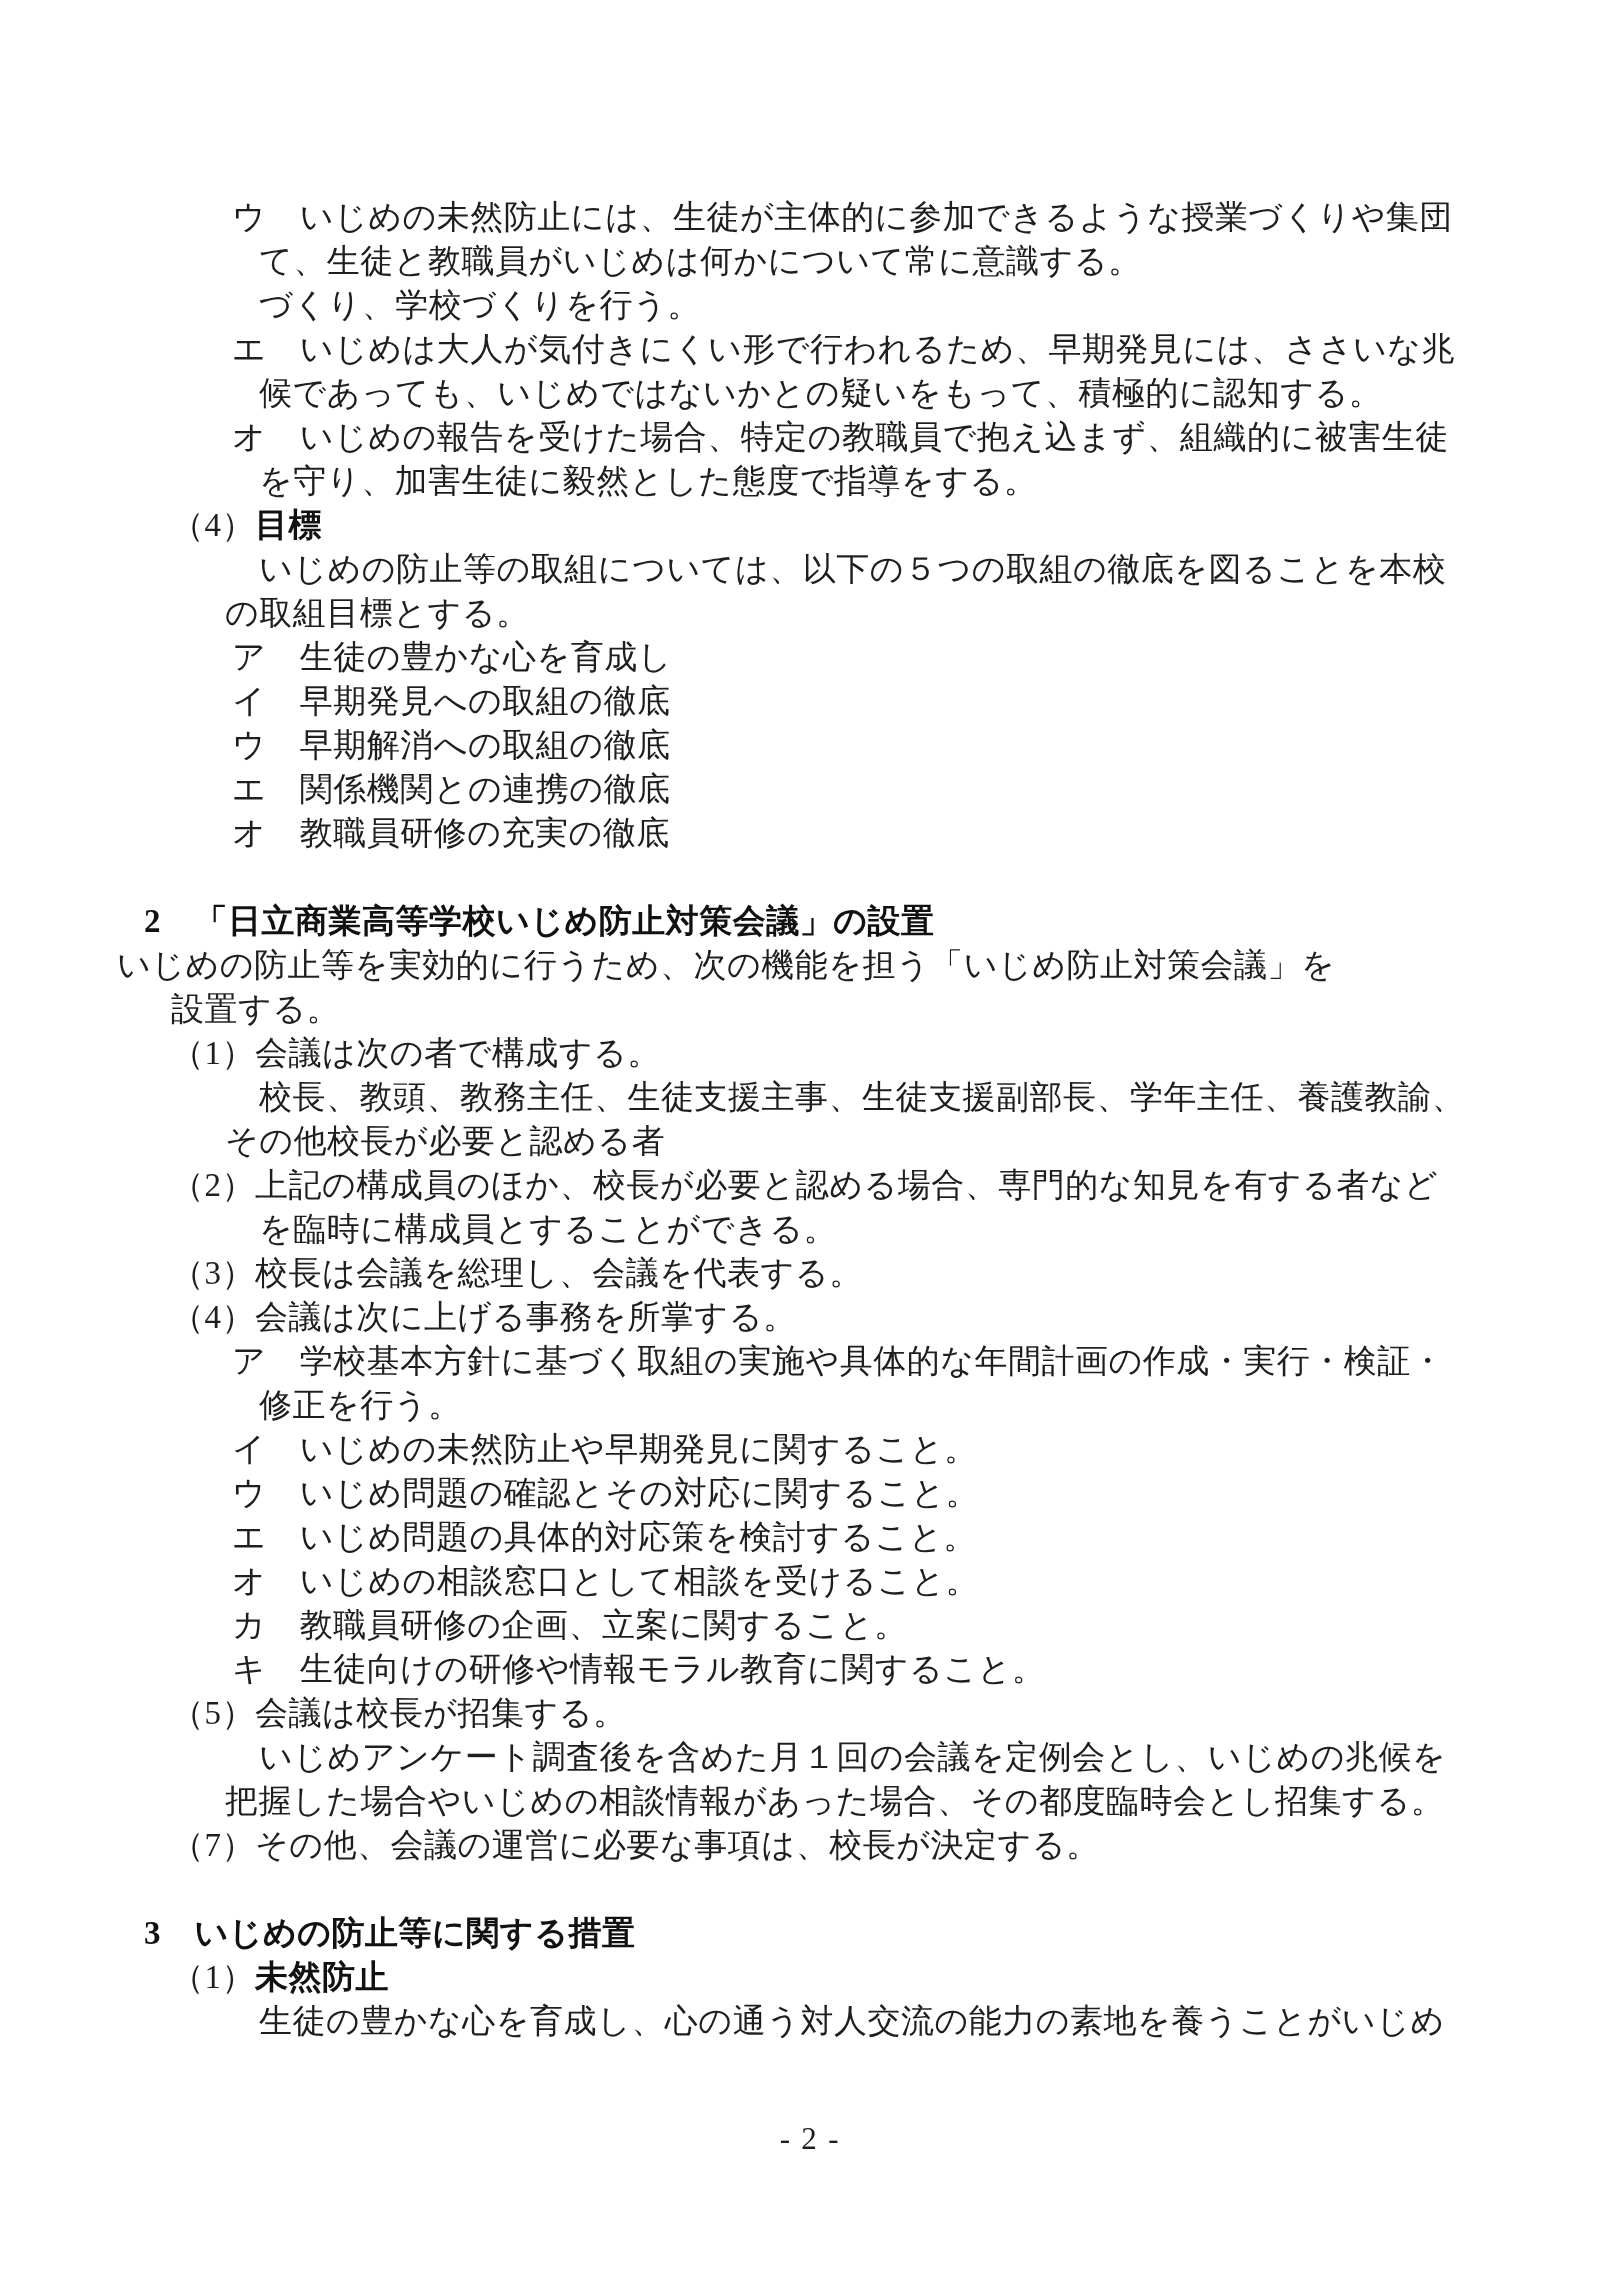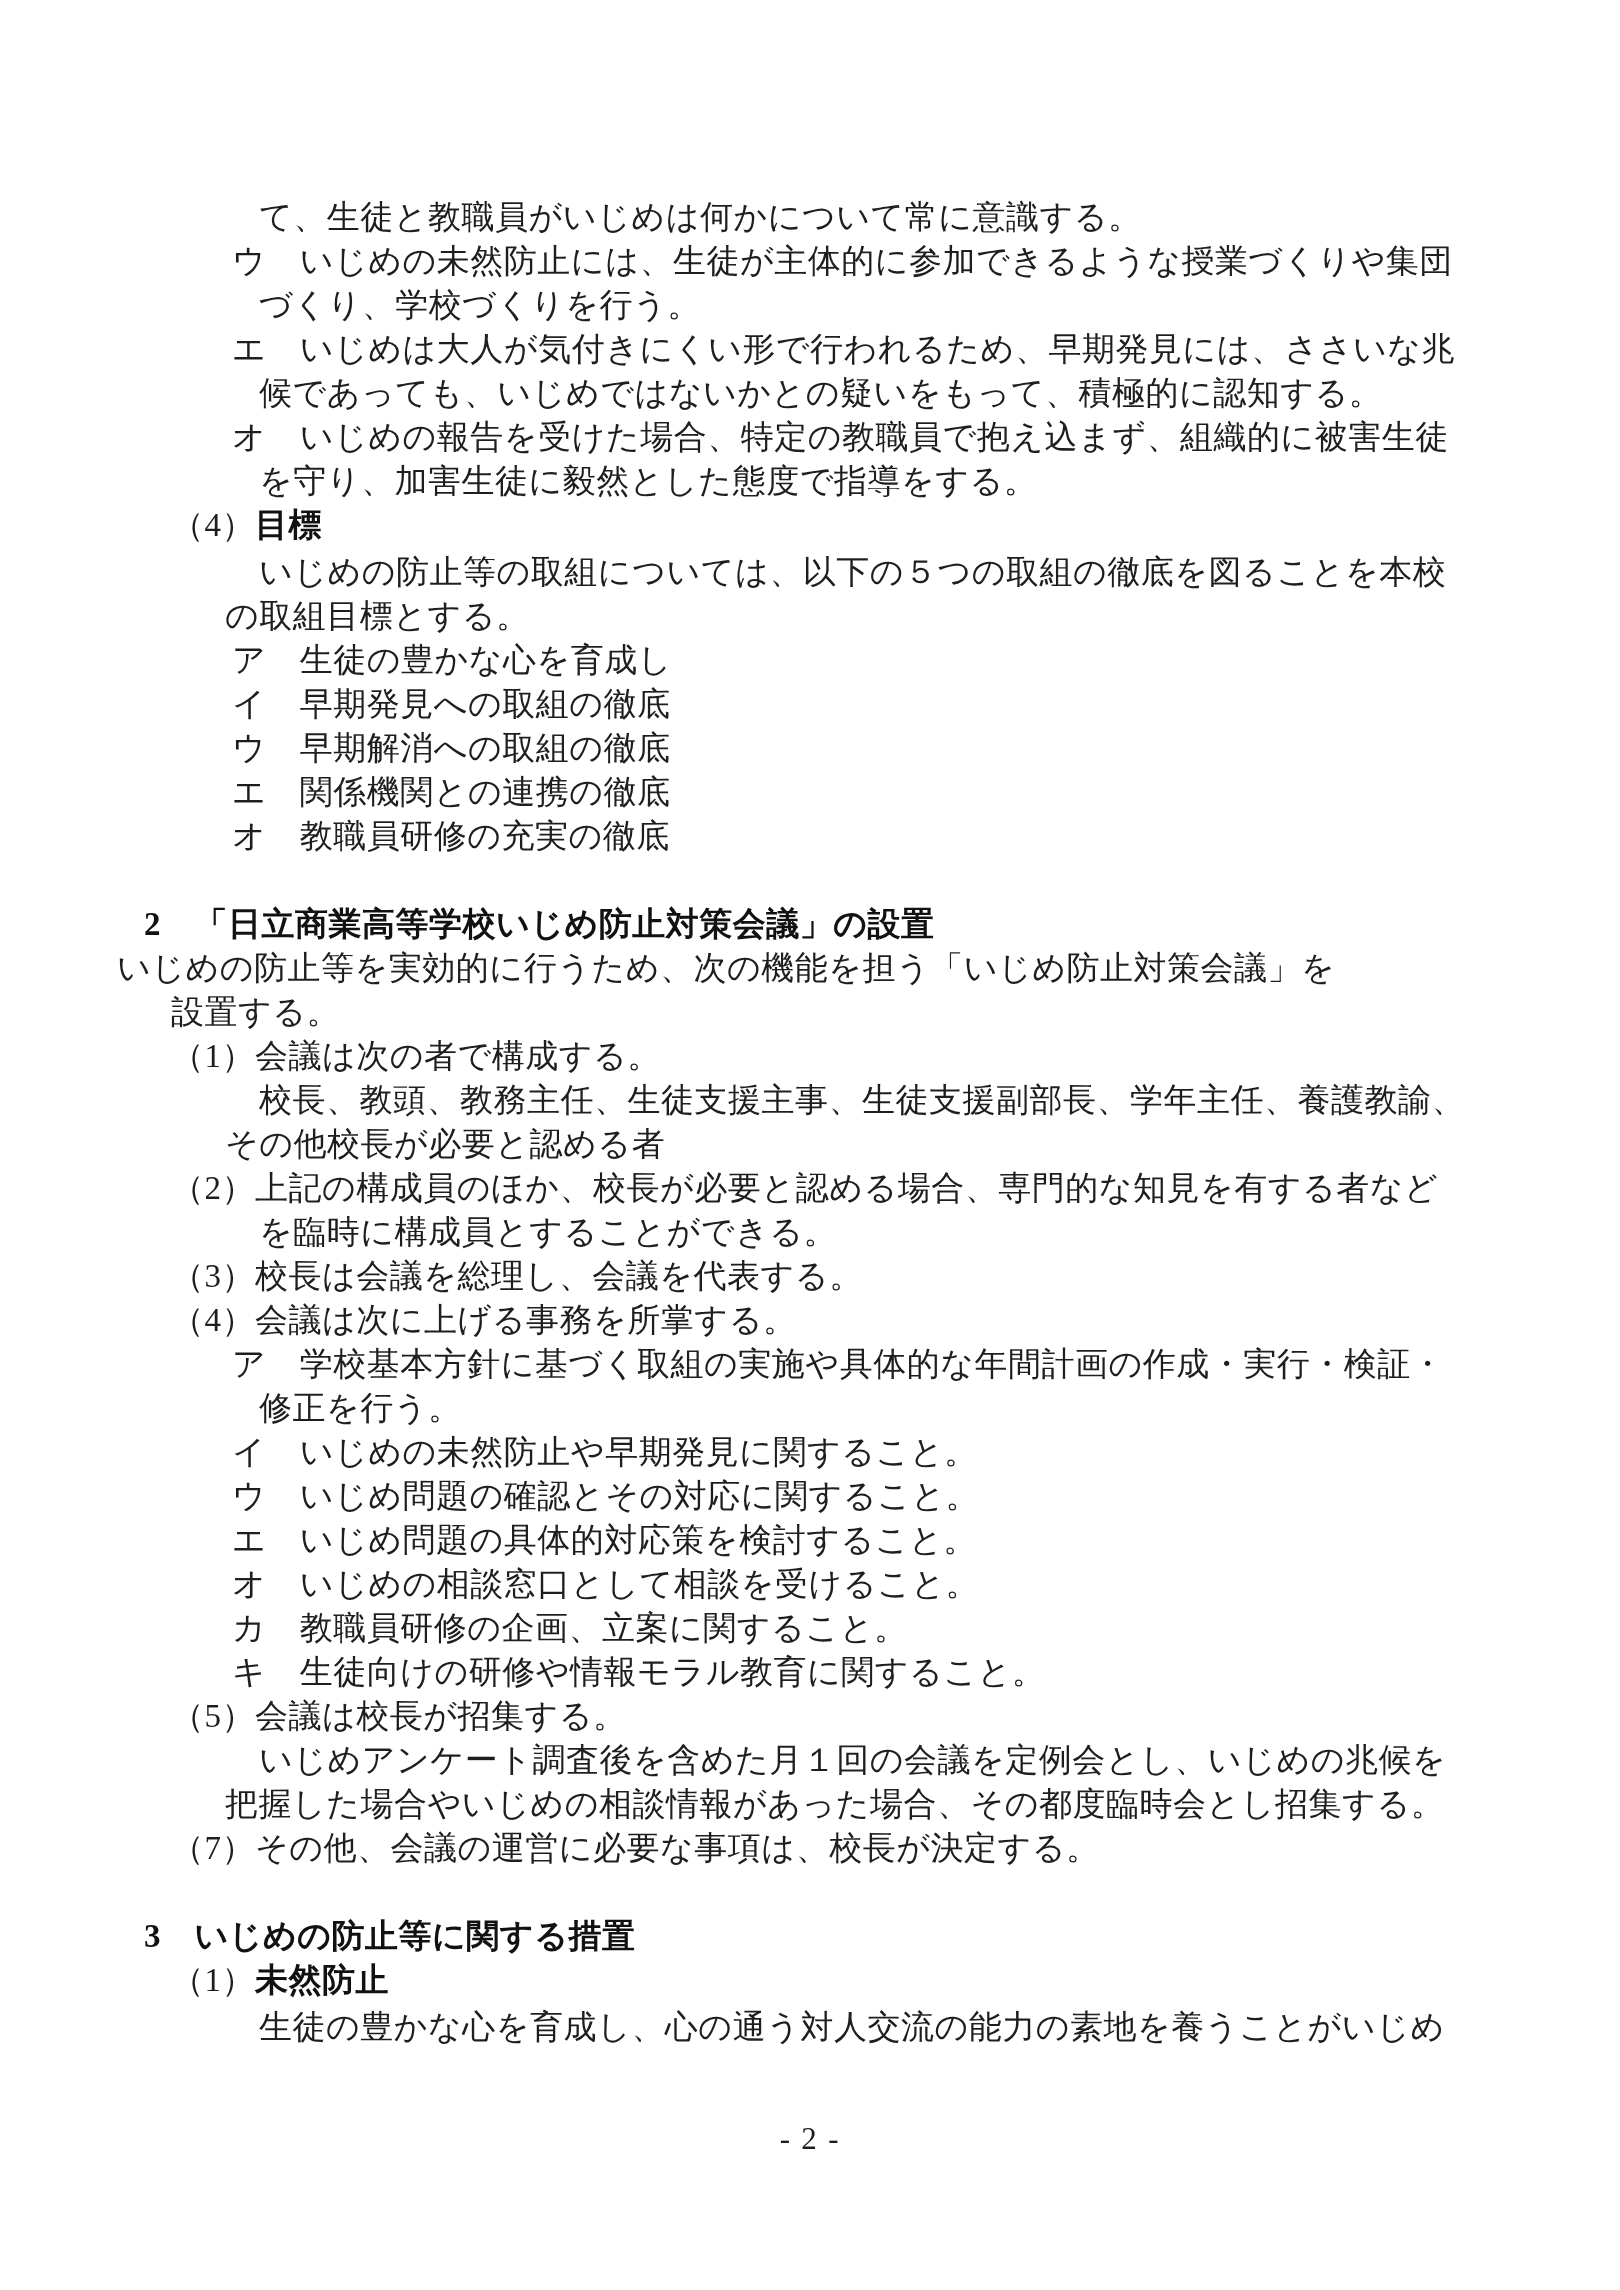--- a/index.html
+++ b/index.html
@@ -34,21 +34,21 @@
   .ind-par1    { margin-left: 117px; }  
   .ind-base    { margin-left: 225px; }  
   .ind-cont    { margin-left: 259px; }  
   .ind-kana    { margin-left: 232px; }  
   .section-heading {
     font-family: Liberation Serif, serif;
     font-weight: 700;
     color: #111111;
   }
   .heading-label {
-    font-family: Liberation Mono, monospace;
+    font-family: Liberation Sans, sans-serif;
     font-weight: 700;
     color: #111111;
     text-align: center;
   }
   .marker { color: #1e1e1e; }
   .footer {
     position: absolute;
     top: 2117px;
     left: 0;
     width: 100%;
@@ -56,22 +56,22 @@
     font-size: 31px;
     line-height: 44px;
     letter-spacing: 1.8px;
   }
 </style>
 </head>
 <body>
 
 <div class="page">
   <div class="content">
+      <div class="line ind-kana">ウ　いじめの未然防止には、生徒が主体的に参加できるような授業づくりや集団</div>
       <div class="line ind-cont">て、生徒と教職員がいじめは何かについて常に意識する。</div>
-      <div class="line ind-kana">ウ　いじめの未然防止には、生徒が主体的に参加できるような授業づくりや集団</div>
       <div class="line ind-cont">づくり、学校づくりを行う。</div>
       <div class="line ind-kana">エ　いじめは大人が気付きにくい形で行われるため、早期発見には、ささいな兆</div>
       <div class="line ind-cont">候であっても、いじめではないかとの疑いをもって、積極的に認知する。</div>
       <div class="line ind-kana">オ　いじめの報告を受けた場合、特定の教職員で抱え込まず、組織的に被害生徒</div>
       <div class="line ind-cont">を守り、加害生徒に毅然とした態度で指導をする。</div>
       <div class="line ind-paren"><span class="marker">（4）</span><span class="heading-label">目標</span></div>
       <div class="line ind-cont">いじめの防止等の取組については、以下の５つの取組の徹底を図ることを本校</div>
       <div class="line ind-base">の取組目標とする。</div>
       <div class="line ind-kana">ア　生徒の豊かな心を育成し</div>
       <div class="line ind-kana">イ　早期発見への取組の徹底</div>

